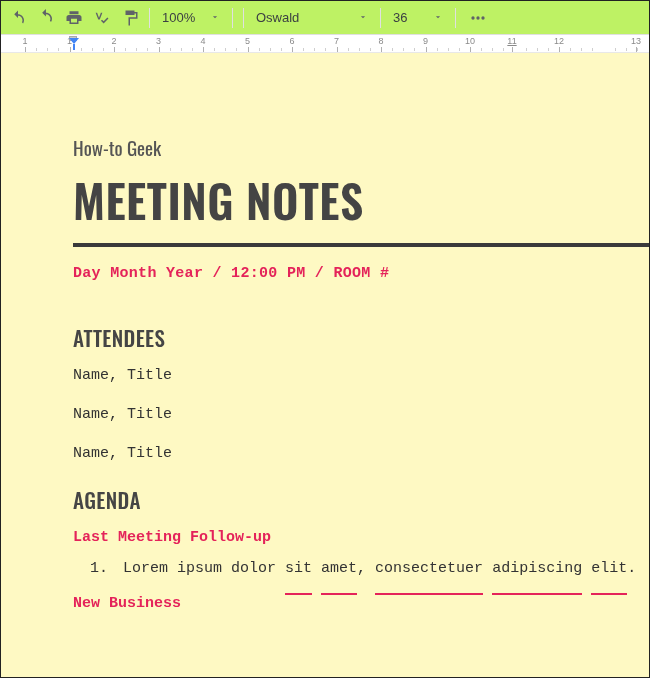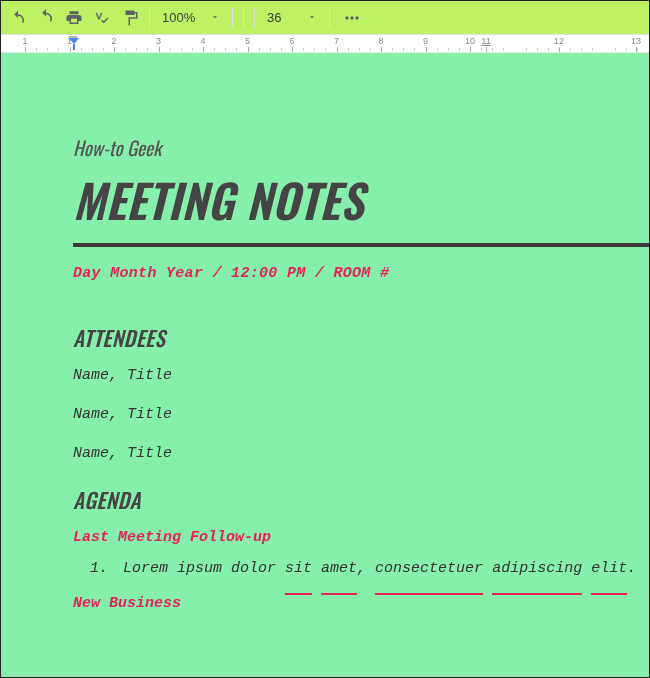--- a/index.html
+++ b/index.html
@@ -92,23 +92,22 @@
     width:2px; height:6px; background:#4285f4; margin:0 auto;
   }
   .first-line-marker {
     position:absolute; top:1px;
     width:8px; height:5px; background:#c9c9c9; border:1px solid #a9a9a9;
   }
   
   .page-area {
     position: relative;
     height: calc(678px - 34px - 18px - 2px);
-    background: #86efac;
+    background: #fef9c3;
     overflow: hidden;
-    font-style: italic;
   }
   .doc {
     padding: 80px 0 0 72px;
     font-family: "Courier New", Courier, monospace;
   }
   .pre-title {
     font-family: Oswald, "Arial Narrow", Arial, sans-serif;
     font-stretch: condensed;
     color: #555;
     font-size: 19px;
@@ -211,20 +210,28 @@
           <path d="M7 10l5 5 5-5z"></path>
         </svg>
     </span>
   </div>
 
   <div class="sep"></div>
 
 
   <div class="sep"></div>
 
+  <div class="sel font-sel">
+    <span>Oswald</span>
+    <span class="caret">
+      <svg width="10" height="10" viewBox="0 0 24 24">
+          <path d="M7 10l5 5 5-5z"></path>
+        </svg>
+    </span>
+  </div>
 
   <div class="sep"></div>
 
   <div class="sel size-sel">
     <span>36</span>
     <span class="caret">
       <svg width="10" height="10" viewBox="0 0 24 24">
           <path d="M7 10l5 5 5-5z"></path>
         </svg>
     </span>
@@ -313,21 +320,21 @@
       <div class="minor" style="left: 435.625px;"></div>
       <div class="minor" style="left: 446.75px;"></div>
       <div class="minor" style="left: 457.875px;"></div>
       <div class="tick" style="left: 463px; width: 12px;">
         <span class="n">10</span>
         <span class="major"></span>
       </div>
       <div class="minor" style="left: 480.125px;"></div>
       <div class="minor" style="left: 491.25px;"></div>
       <div class="minor" style="left: 502.375px;"></div>
-      <div class="tick" style="left: 479px; width: 12px; text-decoration: underline;">
+      <div class="tick" style="left: 505px; width: 12px; text-decoration: underline;">
         <span class="n">11</span>
         <span class="major"></span>
       </div>
       <div class="minor" style="left: 524.625px;"></div>
       <div class="minor" style="left: 535.75px;"></div>
       <div class="minor" style="left: 546.875px;"></div>
       <div class="tick" style="left: 552px; width: 12px;">
         <span class="n">12</span>
         <span class="major"></span>
       </div>

